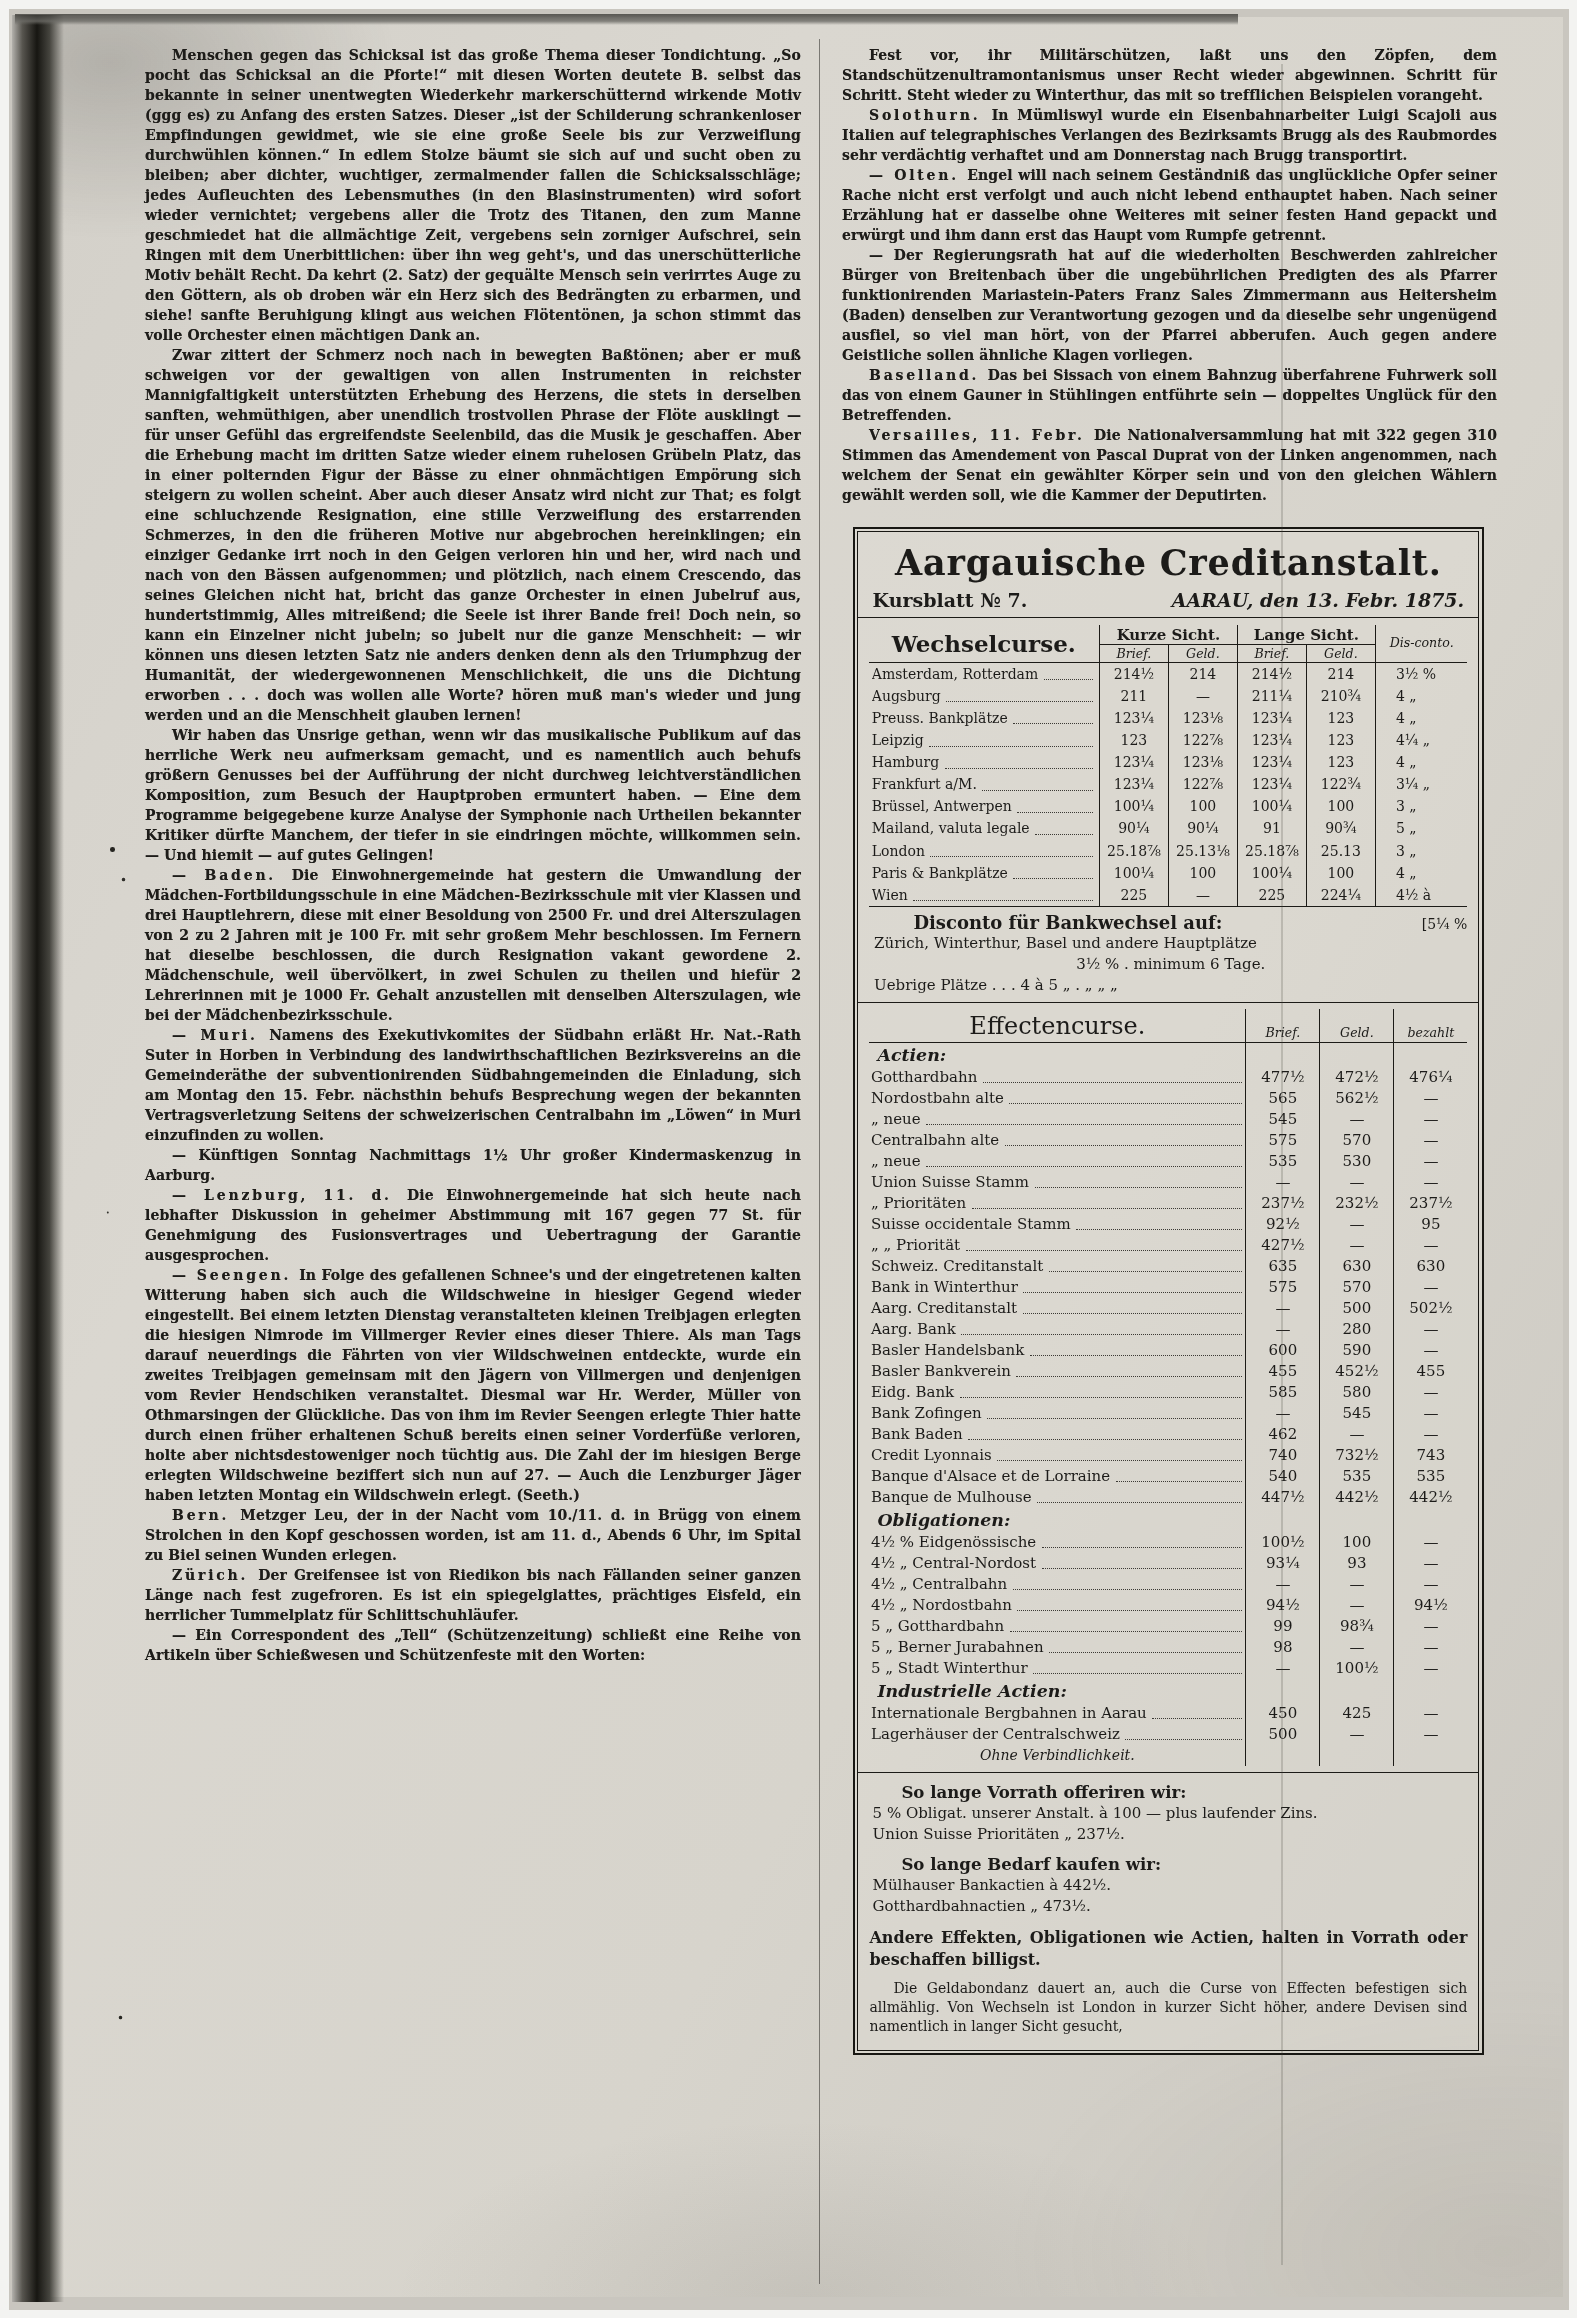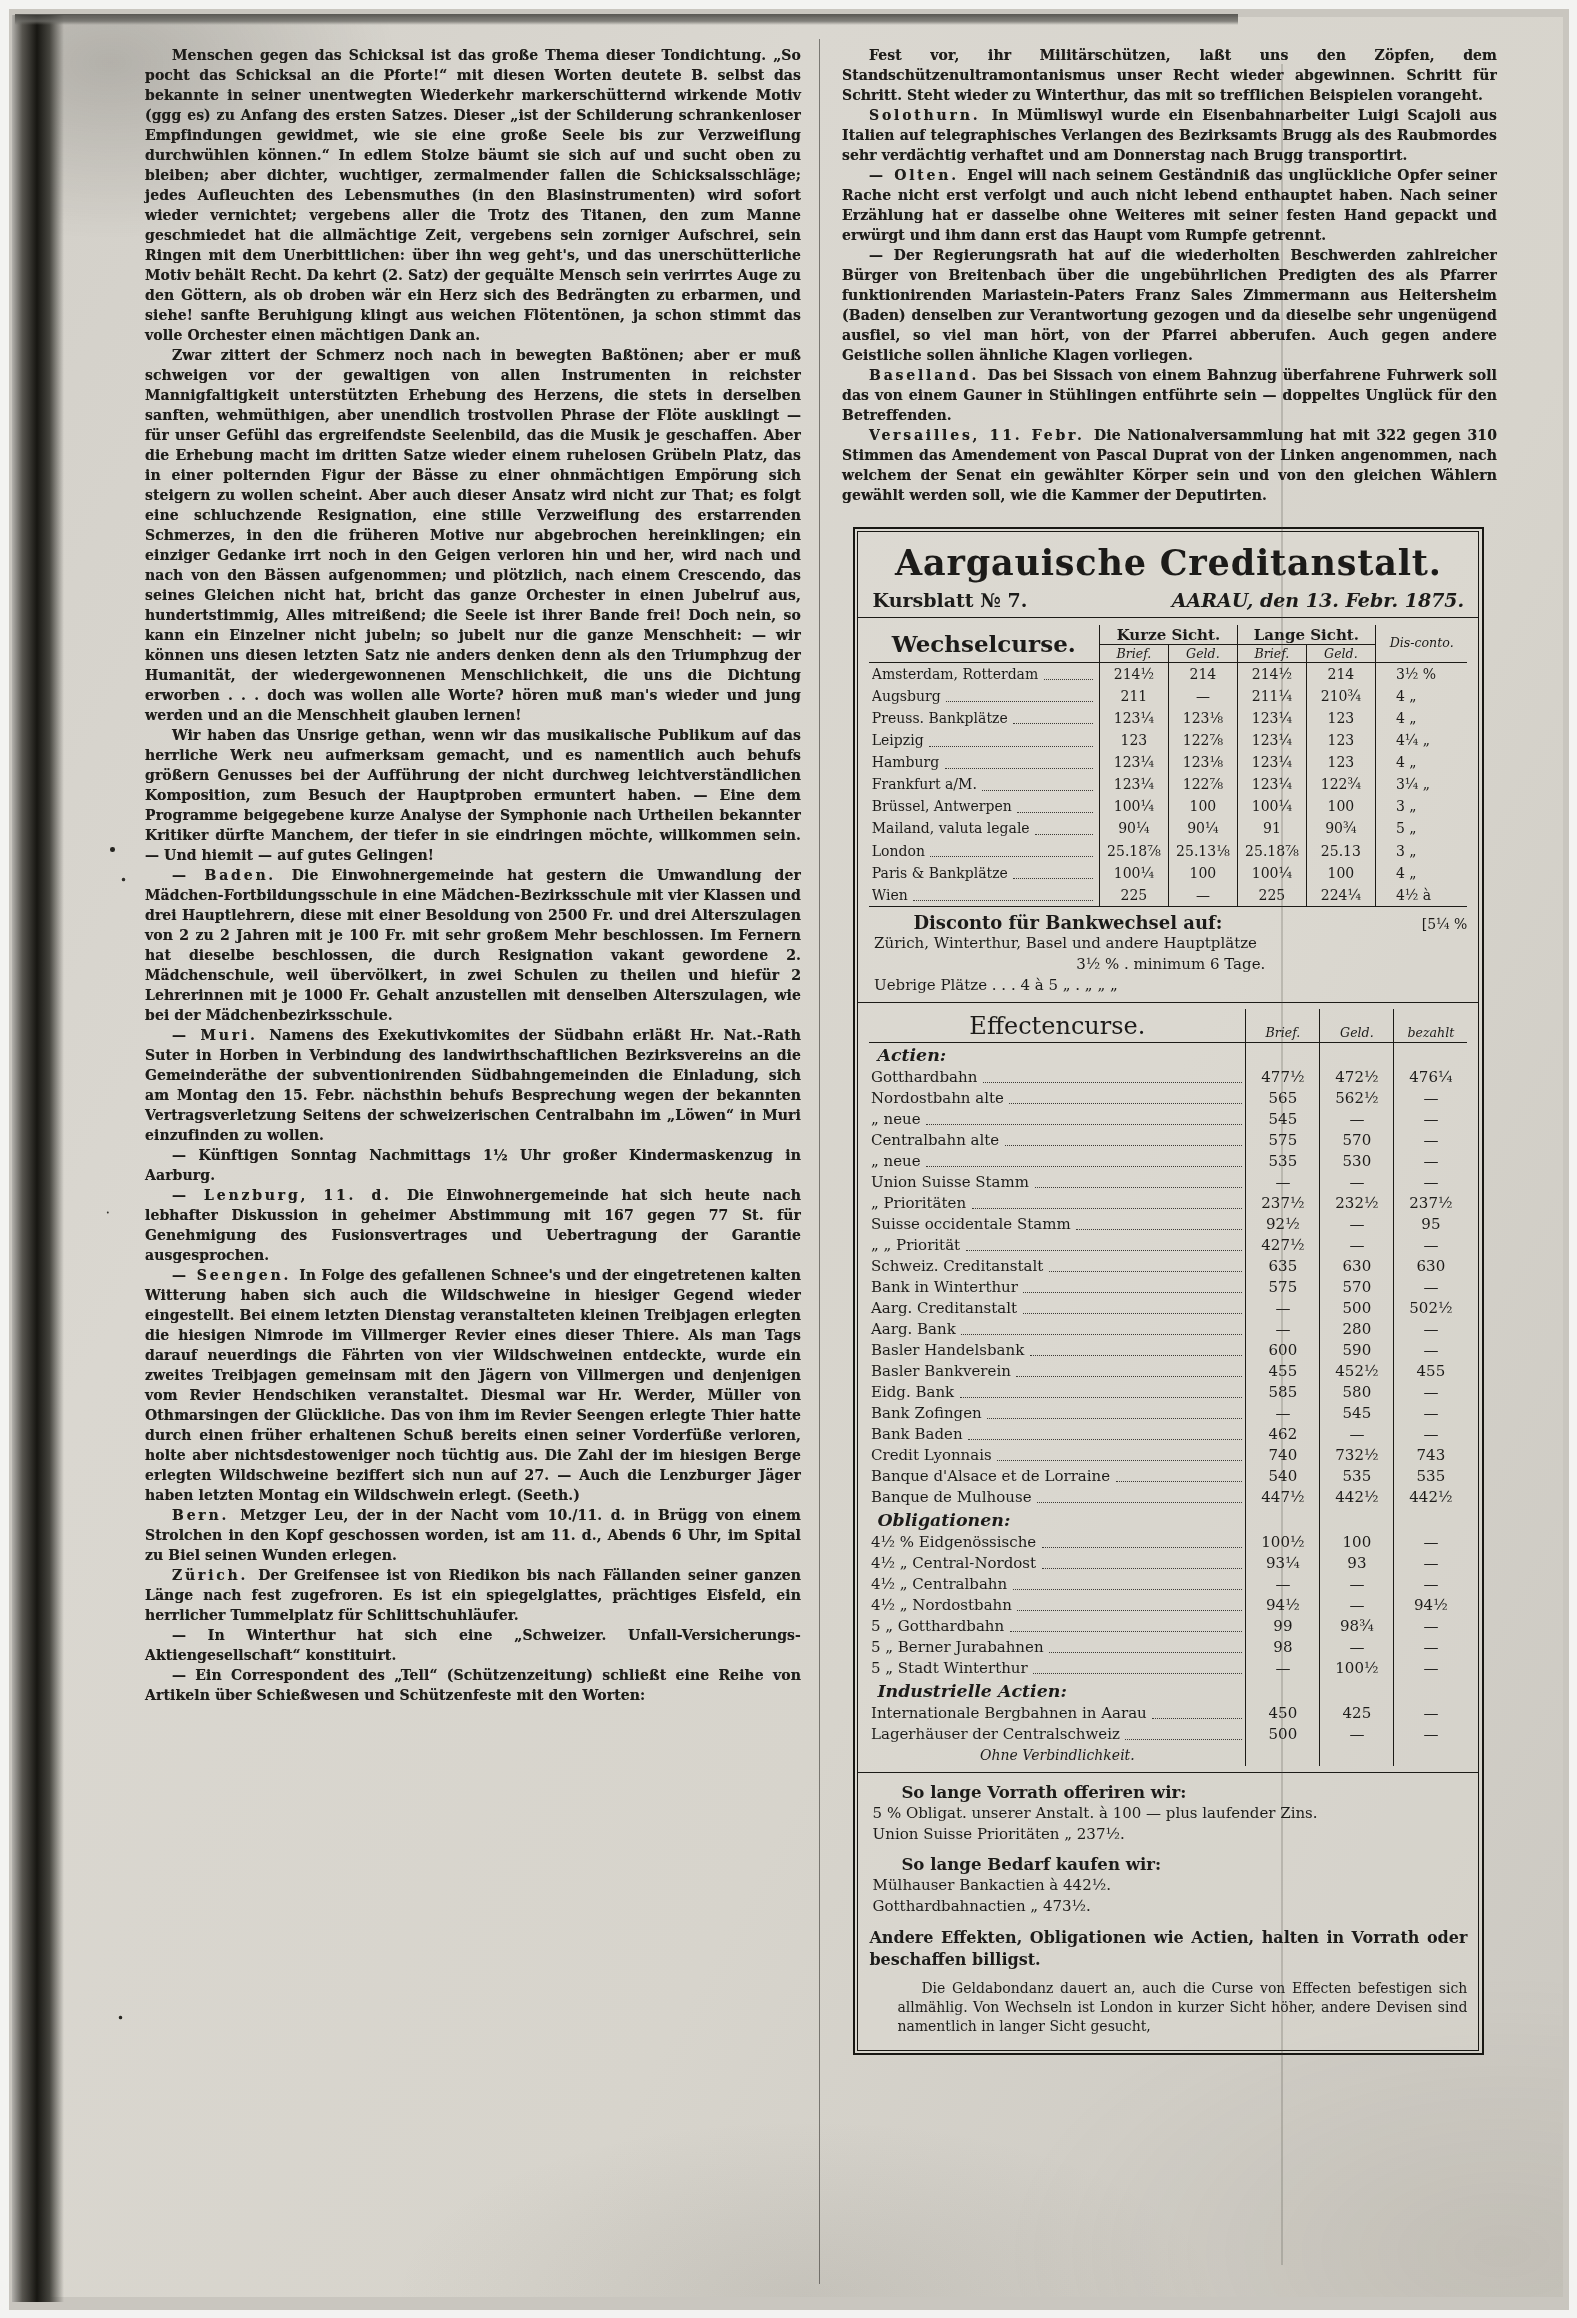--- a/index.html
+++ b/index.html
@@ -96,41 +96,40 @@
   .eff-row{display:flex;align-items:stretch;font-size:15px;line-height:21px;}
   .eff-name{white-space:nowrap;padding-left:1.6px;}
   .eff-row.sec .eff-name{font-style:italic;font-weight:700;font-size:17.4px;padding-left:8px;line-height:24px;}
   .eff-row.foot .footlabel{flex:1;text-align:center;font-style:italic;font-size:14px;}
   .eff-row .ld{margin-bottom:5.5px;}
 
   
   .offer-h{font-size:16.6px;font-weight:700;text-indent:32px;margin-top:8px;line-height:22px;}
   .offer-line{font-size:15px;line-height:21px;padding-left:3.2px;}
   .note{font-size:16px;font-weight:700;margin-top:9.5px;line-height:22px;text-align:justify;}
-  .closing{font-size:14px;line-height:19px;margin-top:8px;text-indent:24px;text-align:justify;margin-left:28px;}
+  .closing{font-size:14px;line-height:19px;margin-top:8px;text-indent:24px;text-align:justify;}
 </style>
 </head>
 <body>
 
 <div class="scan">
   <div class="paper">
     <div class="paper-shade"></div>
 
     <div class="col-left" id="left-col">
         <p class="para">Menschen gegen das Schicksal ist das große Thema dieser Tondichtung. „So pocht das Schicksal an die Pforte!“ mit diesen Worten deutete B. selbst das bekannte in seiner unentwegten Wiederkehr markerschütternd wirkende Motiv (ggg es) zu Anfang des ersten Satzes. Dieser „ist der Schilderung schrankenloser Empfindungen gewidmet, wie sie eine große Seele bis zur Verzweiflung durchwühlen können.“ In edlem Stolze bäumt sie sich auf und sucht oben zu bleiben; aber dichter, wuchtiger, zermalmender fallen die Schicksalsschläge; jedes Aufleuchten des Lebensmuthes (in den Blasinstrumenten) wird sofort wieder vernichtet; vergebens aller die Trotz des Titanen, den zum Manne geschmiedet hat die allmächtige Zeit, vergebens sein zorniger Aufschrei, sein Ringen mit dem Unerbittlichen: über ihn weg geht's, und das unerschütterliche Motiv behält Recht. Da kehrt (2. Satz) der gequälte Mensch sein verirrtes Auge zu den Göttern, als ob droben wär ein Herz sich des Bedrängten zu erbarmen, und siehe! sanfte Beruhigung klingt aus weichen Flötentönen, ja schon stimmt das volle Orchester einen mächtigen Dank an.</p>
         <p class="para">Zwar zittert der Schmerz noch nach in bewegten Baßtönen; aber er muß schweigen vor der gewaltigen von allen Instrumenten in reichster Mannigfaltigkeit unterstützten Erhebung des Herzens, die stets in derselben sanften, wehmüthigen, aber unendlich trostvollen Phrase der Flöte ausklingt — für unser Gefühl das ergreifendste Seelenbild, das die Musik je geschaffen. Aber die Erhebung macht im dritten Satze wieder einem ruhelosen Grübeln Platz, das in einer polternden Figur der Bässe zu einer ohnmächtigen Empörung sich steigern zu wollen scheint. Aber auch dieser Ansatz wird nicht zur That; es folgt eine schluchzende Resignation, eine stille Verzweiflung des erstarrenden Schmerzes, in den die früheren Motive nur abgebrochen hereinklingen; ein einziger Gedanke irrt noch in den Geigen verloren hin und her, wird nach und nach von den Bässen aufgenommen; und plötzlich, nach einem Crescendo, das seines Gleichen nicht hat, bricht das ganze Orchester in einen Jubelruf aus, hundertstimmig, Alles mitreißend; die Seele ist ihrer Bande frei! Doch nein, so kann ein Einzelner nicht jubeln; so jubelt nur die ganze Menschheit: — wir können uns diesen letzten Satz nie anders denken denn als den Triumphzug der Humanität, der wiedergewonnenen Menschlichkeit, die uns die Dichtung erworben . . . doch was wollen alle Worte? hören muß man's wieder und jung werden und an die Menschheit glauben lernen!</p>
         <p class="para">Wir haben das Unsrige gethan, wenn wir das musikalische Publikum auf das herrliche Werk neu aufmerksam gemacht, und es namentlich auch behufs größern Genusses bei der Aufführung der nicht durchweg leichtverständlichen Komposition, zum Besuch der Hauptproben ermuntert haben. — Eine dem Programme beigegebene kurze Analyse der Symphonie nach Urtheilen bekannter Kritiker dürfte Manchem, der tiefer in sie eindringen möchte, willkommen sein. — Und hiemit — auf gutes Gelingen!</p>
         <p class="para"><span class="lead">— Baden. </span>Die Einwohnergemeinde hat gestern die Umwandlung der Mädchen-Fortbildungsschule in eine Mädchen-Bezirksschule mit vier Klassen und drei Hauptlehrern, diese mit einer Besoldung von 2500 Fr. und drei Alterszulagen von 2 zu 2 Jahren mit je 100 Fr. mit sehr großem Mehr beschlossen. Im Fernern hat dieselbe beschlossen, die durch Resignation vakant gewordene 2. Mädchenschule, weil übervölkert, in zwei Schulen zu theilen und hiefür 2 Lehrerinnen mit je 1000 Fr. Gehalt anzustellen mit denselben Alterszulagen, wie bei der Mädchenbezirksschule.</p>
         <p class="para"><span class="lead">— Muri. </span>Namens des Exekutivkomites der Südbahn erläßt Hr. Nat.-Rath Suter in Horben in Verbindung des landwirthschaftlichen Bezirksvereins an die Gemeinderäthe der subventionirenden Südbahngemeinden die Einladung, sich am Montag den 15. Febr. nächsthin behufs Besprechung wegen der bekannten Vertragsverletzung Seitens der schweizerischen Centralbahn im „Löwen“ in Muri einzufinden zu wollen.</p>
         <p class="para">— Künftigen Sonntag Nachmittags 1½ Uhr großer Kindermaskenzug in Aarburg.</p>
         <p class="para"><span class="lead">— Lenzburg, 11. d. </span>Die Einwohnergemeinde hat sich heute nach lebhafter Diskussion in geheimer Abstimmung mit 167 gegen 77 St. für Genehmigung des Fusionsvertrages und Uebertragung der Garantie ausgesprochen.</p>
         <p class="para"><span class="lead">— Seengen. </span>In Folge des gefallenen Schnee's und der eingetretenen kalten Witterung haben sich auch die Wildschweine in hiesiger Gegend wieder eingestellt. Bei einem letzten Dienstag veranstalteten kleinen Treibjagen erlegten die hiesigen Nimrode im Villmerger Revier eines dieser Thiere. Als man Tags darauf neuerdings die Fährten von vier Wildschweinen entdeckte, wurde ein zweites Treibjagen gemeinsam mit den Jägern von Villmergen und denjenigen vom Revier Hendschiken veranstaltet. Diesmal war Hr. Werder, Müller von Othmarsingen der Glückliche. Das von ihm im Revier Seengen erlegte Thier hatte durch einen früher erhaltenen Schuß bereits einen seiner Vorderfüße verloren, holte aber nichtsdestoweniger noch tüchtig aus. Die Zahl der im hiesigen Berge erlegten Wildschweine beziffert sich nun auf 27. — Auch die Lenzburger Jäger haben letzten Montag ein Wildschwein erlegt. (Seeth.)</p>
         <p class="para"><span class="lead">Bern. </span>Metzger Leu, der in der Nacht vom 10./11. d. in Brügg von einem Strolchen in den Kopf geschossen worden, ist am 11. d., Abends 6 Uhr, im Spital zu Biel seinen Wunden erlegen.</p>
         <p class="para"><span class="lead">Zürich. </span>Der Greifensee ist von Riedikon bis nach Fällanden seiner ganzen Länge nach fest zugefroren. Es ist ein spiegelglattes, prächtiges Eisfeld, ein herrlicher Tummelplatz für Schlittschuhläufer.</p>
-        <p class="para">— In Winterthur hat sich eine „Schweizer. Unfall-Versicherungs-Aktiengesellschaft“ konstituirt.</p>
         <p class="para">— Ein Correspondent des „Tell“ (Schützenzeitung) schließt eine Reihe von Artikeln über Schießwesen und Schützenfeste mit den Worten:</p>
       </div>
 
     <div class="divider"></div>
     <div class="fold" style="left:1231px"></div>
 
     <div class="col-right">
       <div id="right-paras">
           <p class="para">Fest vor, ihr Militärschützen, laßt uns den Zöpfen, dem Standschützenultramontanismus unser Recht wieder abgewinnen. Schritt für Schritt. Steht wieder zu Winterthur, das mit so trefflichen Beispielen vorangeht.</p>
           <p class="para"><span class="lead">Solothurn. </span>In Mümliswyl wurde ein Eisenbahnarbeiter Luigi Scajoli aus Italien auf telegraphisches Verlangen des Bezirksamts Brugg als des Raubmordes sehr verdächtig verhaftet und am Donnerstag nach Brugg transportirt.</p>

